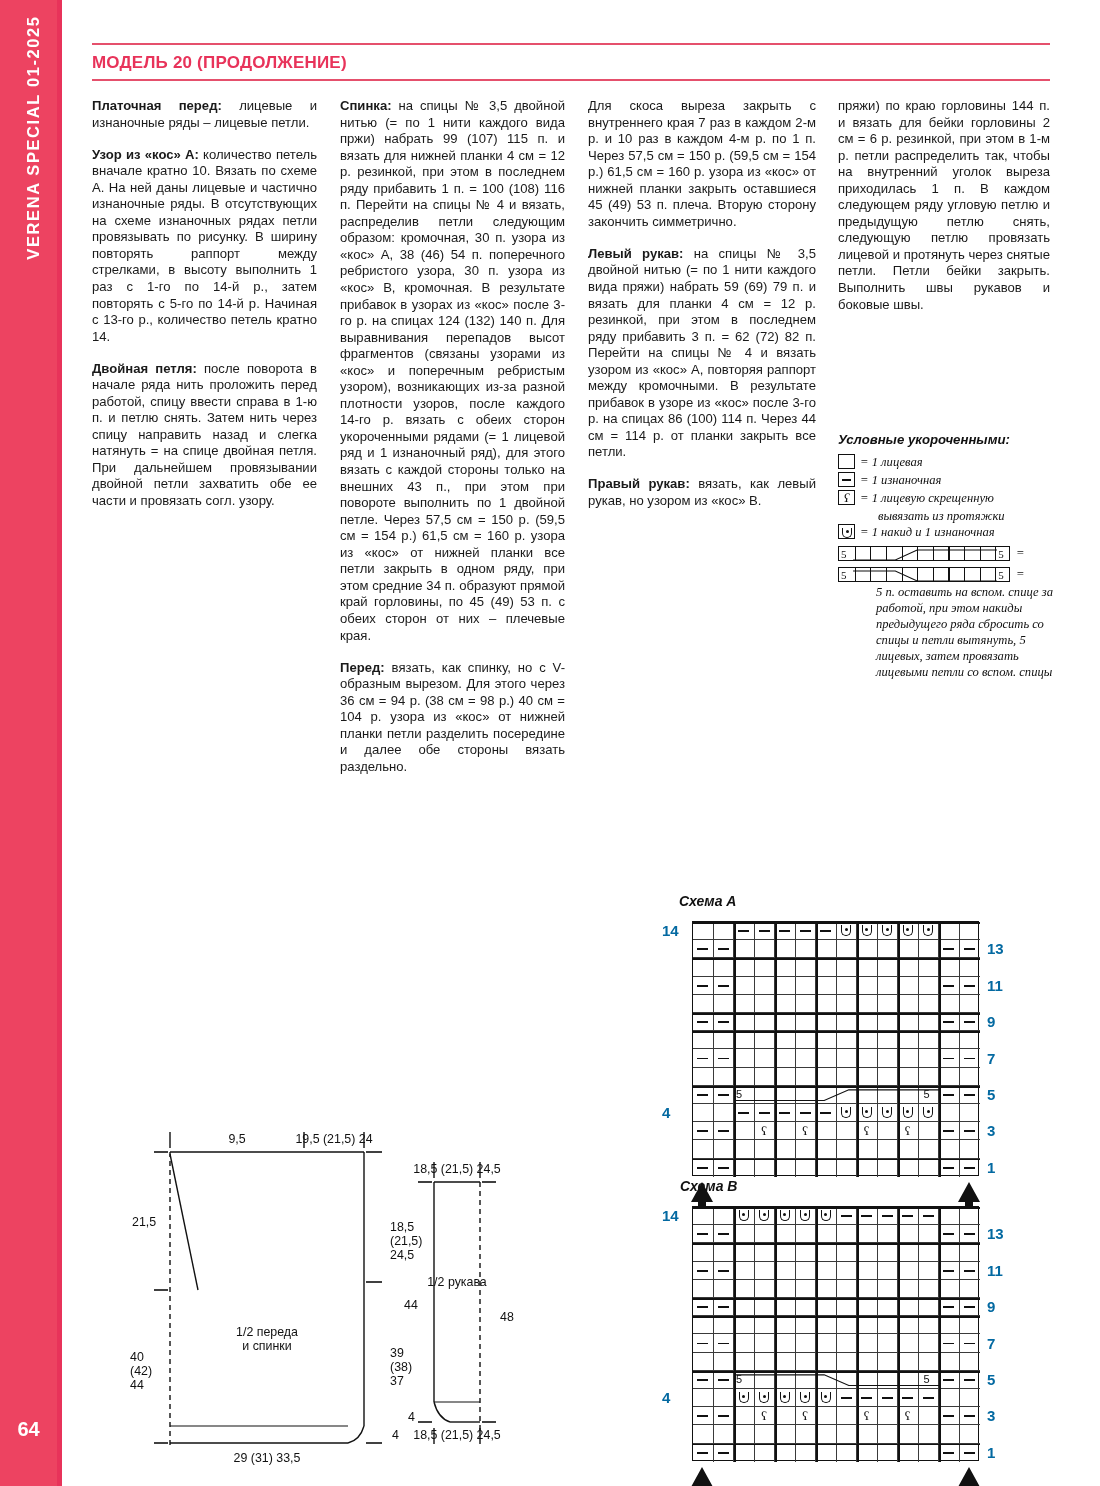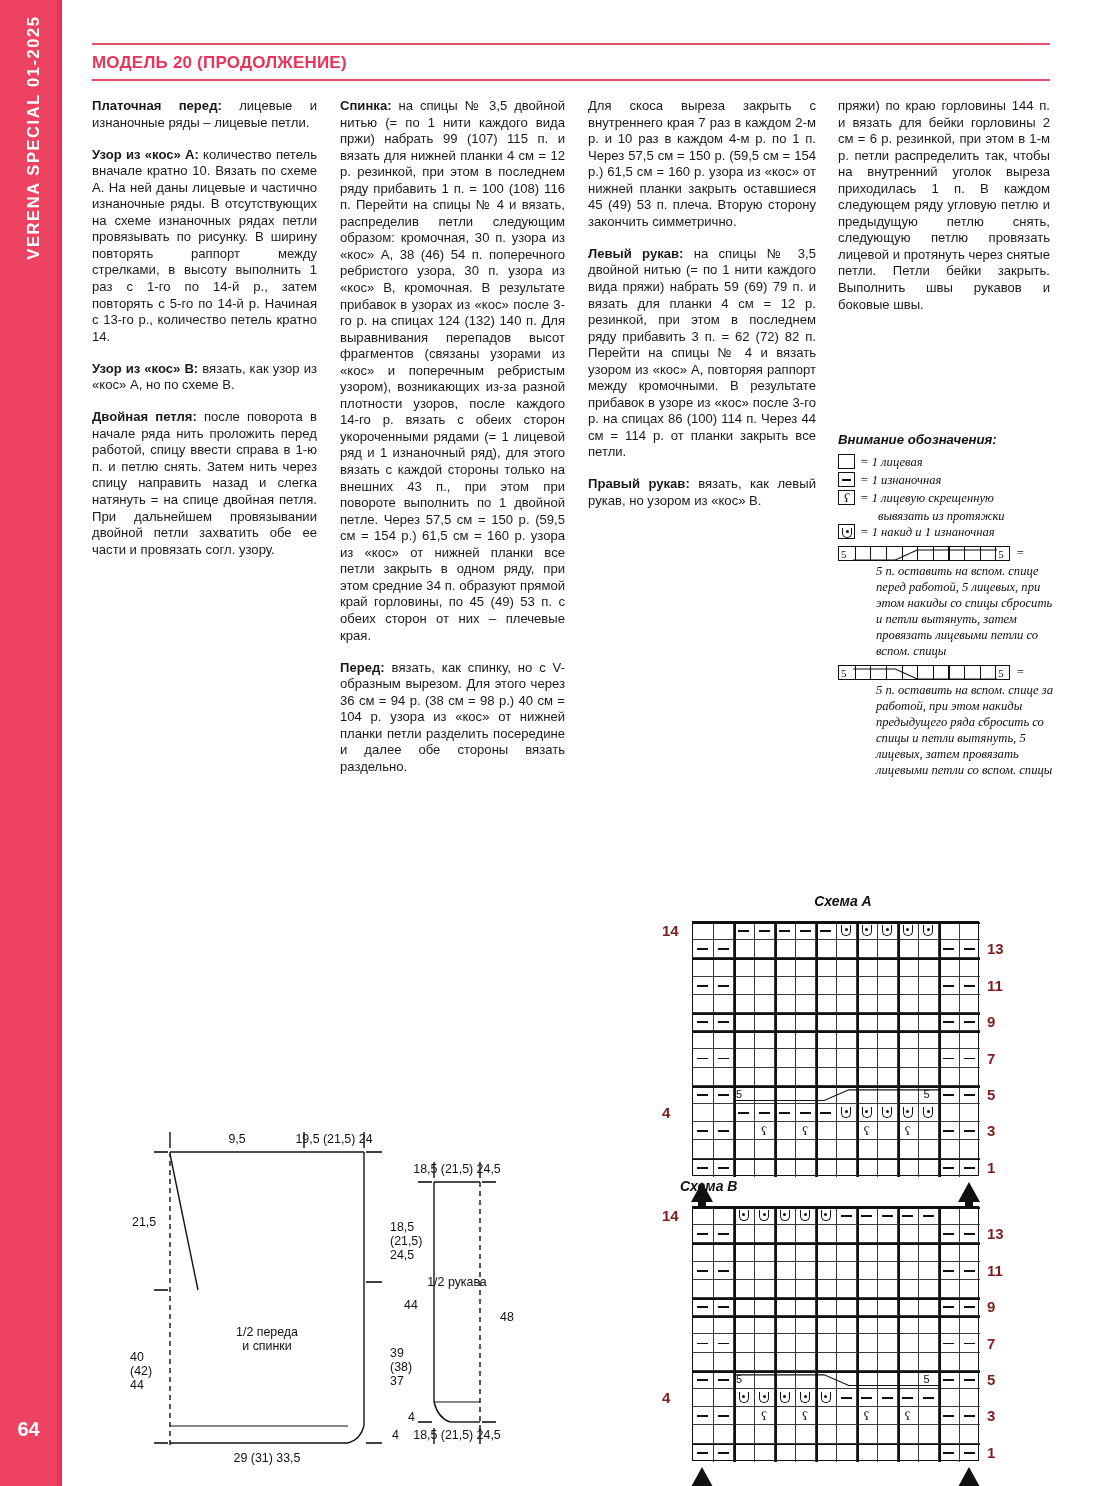--- a/index.html
+++ b/index.html
@@ -168,58 +168,57 @@
     border:1.5px solid #111; border-top:none; border-radius:0 0 48% 48%;
   }
   .g-yo-dot { position:absolute; left:42%; top:36%; width:3.2px; height:3.2px; background:#111; border-radius:50%; }
   .g-tw {
     position:absolute; left:0; top:0; width:100%; height:100%;
     display:flex; align-items:center; justify-content:center;
     font-family:"Liberation Serif", serif; font-size:13px; color:#111;
   }
   .rownum {
     position:absolute; font-family:"Liberation Sans", sans-serif;
-    font-size:15px; font-weight:bold; color:#7f1d1d; line-height:1;
+    font-size:15px; font-weight:bold; color:#0369a1; line-height:1;
   }
   .heavy-h { position:absolute; height:1.9px; background:#111; }
   .heavy-v { position:absolute; width:1.7px; background:#111; }
 </style>
 </head>
 <body>
 
 <div id="rail"></div>
 <div id="rail-edge"></div>
 <div id="rail-label">VERENA SPECIAL 01-2025</div>
 <div id="page-num">64</div>
 
 <div id="hdr-rule-top"></div>
 <div id="hdr-title">МОДЕЛЬ 20 (ПРОДОЛЖЕНИЕ)</div>
 <div id="hdr-rule-bot"></div>
 
 <div class="col" id="col1">
     <p class="para"><b>Платочная перед:</b> лицевые и изнаночные ряды – лицевые петли.</p>
     <p class="para"><b>Узор из «кос» А:</b> количество петель вначале кратно 10. Вязать по схеме А. На ней даны лицевые и частично изнаночные ряды. В отсутствующих на схеме изнаночных рядах петли провязывать по рисунку. В ширину повторять раппорт между стрелками, в высоту выполнить 1 раз с 1-го по 14-й р., затем повторять с 5-го по 14-й р. Начиная с 13-го р., количество петель кратно 14.</p>
-    <p class="para"><b>Узор из «кос» В:</b> вязать, как узор из «кос» А, но по схеме В.</p>
     <p class="para"><b>Двойная петля:</b> после поворота в начале ряда нить проложить перед работой, спицу ввести справа в 1-ю п. и петлю снять. Затем нить через спицу направить назад и слегка натянуть = на спице двойная петля. При дальнейшем провязывании двойной петли захватить обе ее части и провязать согл. узору.</p>
   </div>
 <div class="col" id="col2">
     <p class="para"><b>Спинка:</b> на спицы № 3,5 двойной нитью (= по 1 нити каждого вида пржи) набрать 99 (107) 115 п. и вязать для нижней планки 4 см = 12 р. резинкой, при этом в последнем ряду прибавить 1 п. = 100 (108) 116 п. Перейти на спицы № 4 и вязать, распределив петли следующим образом: кромочная, 30 п. узора из «кос» А, 38 (46) 54 п. поперечного ребристого узора, 30 п. узора из «кос» В, кромочная. В результате прибавок в узорах из «кос» после 3-го р. на спицах 124 (132) 140 п. Для выравнивания перепадов высот фрагментов (связаны узорами из «кос» и поперечным ребристым узором), возникающих из-за разной плотности узоров, после каждого 14-го р. вязать с обеих сторон укороченными рядами (= 1 лицевой ряд и 1 изнаночный ряд), для этого вязать с каждой стороны только на внешних 43 п., при этом при повороте выполнить по 1 двойной петле. Через 57,5 см = 150 р. (59,5 см = 154 р.) 61,5 см = 160 р. узора из «кос» от нижней планки все петли закрыть в одном ряду, при этом средние 34 п. образуют прямой край горловины, по 45 (49) 53 п. с обеих сторон от них – плечевые края.</p>
     <p class="para"><b>Перед:</b> вязать, как спинку, но с V-образным вырезом. Для этого через 36 см = 94 р. (38 см = 98 р.) 40 см = 104 р. узора из «кос» от нижней планки петли разделить посередине и далее обе стороны вязать раздельно.</p>
   </div>
 <div class="col" id="col3">
     <p class="para">Для скоса выреза закрыть с внутреннего края 7 раз в каждом 2-м р. и 10 раз в каждом 4-м р. по 1 п. Через 57,5 см = 150 р. (59,5 см = 154 р.) 61,5 см = 160 р. узора из «кос» от нижней планки закрыть оставшиеся 45 (49) 53 п. плеча. Вторую сторону закончить симметрично.</p>
     <p class="para"><b>Левый рукав:</b> на спицы № 3,5 двойной нитью (= по 1 нити каждого вида пряжи) набрать 59 (69) 79 п. и вязать для планки 4 см = 12 р. резинкой, при этом в последнем ряду прибавить 3 п. = 62 (72) 82 п. Перейти на спицы № 4 и вязать узором из «кос» А, повторяя раппорт между кромочными. В результате прибавок в узоре из «кос» после 3-го р. на спицах 86 (100) 114 п. Через 44 см = 114 р. от планки закрыть все петли.</p>
     <p class="para"><b>Правый рукав:</b> вязать, как левый рукав, но узором из «кос» В.</p>
   </div>
 <div class="col" id="col4">
     <p class="para">пряжи) по краю горловины 144 п. и вязать для бейки горловины 2 см = 6 р. резинкой, при этом в 1-м р. петли распределить так, чтобы на внутренний уголок выреза приходилась 1 п. В каждом следующем ряду угловую петлю и предыдущую петлю снять, следующую петлю провязать лицевой и протянуть через снятые петли. Петли бейки закрыть. Выполнить швы рукавов и боковые швы.</p>
   </div>
 
 <div id="legend">
-  <div id="legend-title">Внимание обозначения:</div>
+  <div id="legend-title">Условные укороченными:</div>
   <div id="legend-items">
       <div class="lg-row">
         <div class="lg-sym"></div>
         <div class="lg-txt">= 1 лицевая</div>
       </div>
       <div class="lg-row">
         <div class="lg-sym sym-purl"></div>
         <div class="lg-txt">= 1 изнаночная</div>
       </div>
       <div class="lg-row">
@@ -250,21 +249,20 @@
         <div class="v" style="left: 140.727px;"></div>
         <div class="v" style="left: 156.364px;"></div>
         <div class="num" style="left: 2px;">5</div>
         <div class="num" style="left: 159.364px;">5</div>
         <svg width="172" height="15" style="position: absolute; left: 0px; top: 0px;">
           <path d="M 14.072727272727274 13 L 56.290909090909096 13 L 78.18181818181819 3 L 157.92727272727274 3" stroke="#111" fill="none" stroke-width="1.1"></path>
         </svg>
       </div>
       <span class="cbl-eq">=</span>
     </div>
-    <div class="cbl-desc">5 п. оставить на вспом. спице перед работой, 5 лицевых, при этом накиды со спицы сбросить и петли вытянуть, затем провязать лицевыми петли со вспом. спицы</div>
     <div class="cbl-block">
       <div class="cbl-grid">
         <div class="v" style="left: 15.6364px;"></div>
         <div class="v" style="left: 31.2727px;"></div>
         <div class="v" style="left: 46.9091px;"></div>
         <div class="v" style="left: 62.5455px;"></div>
         <div class="v" style="left: 78.1818px;"></div>
         <div class="v" style="left: 93.8182px;"></div>
         <div class="v" style="left: 109.455px;"></div>
         <div class="v" style="left: 125.091px;"></div>
@@ -310,21 +308,21 @@
       <line x1="326" y1="312" x2="340" y2="312" stroke="#111" stroke-width="1.6"></line>
       <line x1="390" y1="72" x2="404" y2="72" stroke="#111" stroke-width="1.6"></line>
       <line x1="390" y1="312" x2="404" y2="312" stroke="#111" stroke-width="1.6"></line>
       <line x1="342" y1="52" x2="342" y2="68" stroke="#111" stroke-width="1.4"></line>
       <line x1="388" y1="52" x2="388" y2="68" stroke="#111" stroke-width="1.4"></line>
       <line x1="342" y1="318" x2="342" y2="334" stroke="#111" stroke-width="1.4"></line>
       <line x1="388" y1="318" x2="388" y2="334" stroke="#111" stroke-width="1.4"></line>
     </svg><div class="sv-txt ctr" style="left: 145px; top: 22px; transform: translateX(-50%);">9,5</div><div class="sv-txt ctr" style="left: 242px; top: 22px; transform: translateX(-50%);">19,5 (21,5) 24</div><div class="sv-txt" style="left: 40px; top: 105px;">21,5</div><div class="sv-txt" style="left: 38px; top: 240px;">40<br>(42)<br>44</div><div class="sv-txt" style="left: 298px; top: 110px;">18,5<br>(21,5)<br>24,5</div><div class="sv-txt" style="left: 298px; top: 236px;">39<br>(38)<br>37</div><div class="sv-txt" style="left: 300px; top: 318px;">4</div><div class="sv-txt ctr" style="left: 175px; top: 341px; transform: translateX(-50%);">29 (31) 33,5</div><div class="sv-txt ctr" style="left: 175px; top: 215px; transform: translateX(-50%);">1/2 переда<br>и спинки</div><div class="sv-txt ctr" style="left: 365px; top: 52px; transform: translateX(-50%);">18,5 (21,5) 24,5</div><div class="sv-txt" style="left: 312px; top: 188px;">44</div><div class="sv-txt" style="left: 408px; top: 200px;">48</div><div class="sv-txt" style="left: 316px; top: 300px;">4</div><div class="sv-txt ctr" style="left: 365px; top: 318px; transform: translateX(-50%);">18,5 (21,5) 24,5</div><div class="sv-txt ctr" style="left: 365px; top: 165px; transform: translateX(-50%);">1/2 рукава</div></div>
 
 <div class="chart-wrap" id="chartA" style="left:660px; top:893px;">
-    <div class="chart-title" style="margin-left: 19px; margin-bottom: 12px; text-align: center;">Схема А</div>
+    <div class="chart-title" style="margin-left: 19px; margin-bottom: 12px;">Схема А</div>
     <div style="position: relative; width: 347px; height: 306.8px;">
       <div class="grid" style="position: absolute; left: 32px; top: 0px; width: 287px; height: 254.8px;">
         <div class="cell" style="left: 0px; top: 0px; width: 20.5px; height: 18.2px;"></div>
         <div class="cell" style="left: 20.5px; top: 0px; width: 20.5px; height: 18.2px;"></div>
         <div class="cell" style="left: 41px; top: 0px; width: 20.5px; height: 18.2px;">
           <span class="g-purl"></span>
         </div>
         <div class="cell" style="left: 61.5px; top: 0px; width: 20.5px; height: 18.2px;">
           <span class="g-purl"></span>
         </div>

